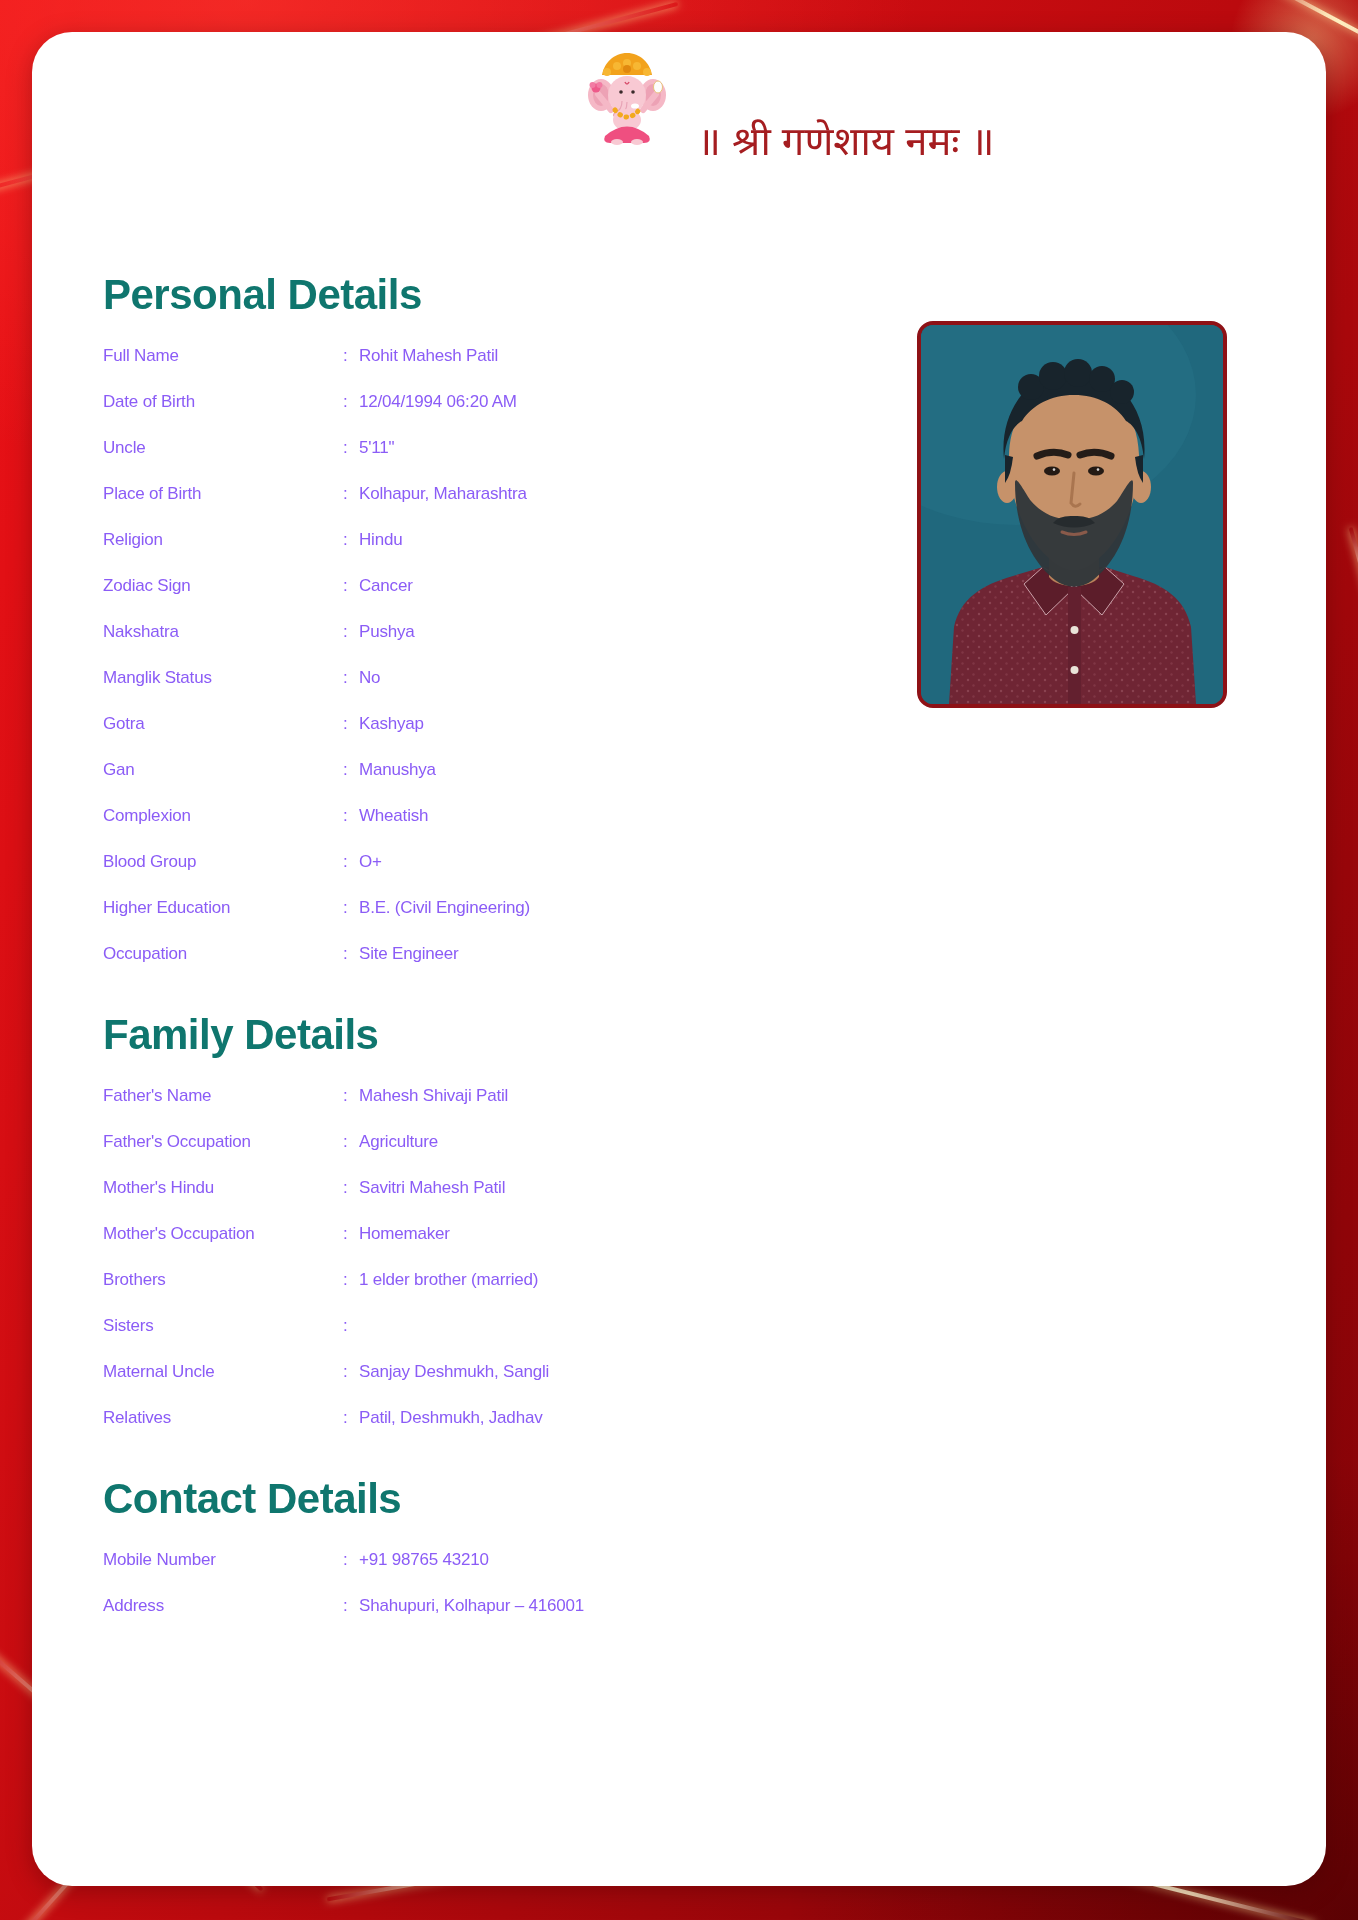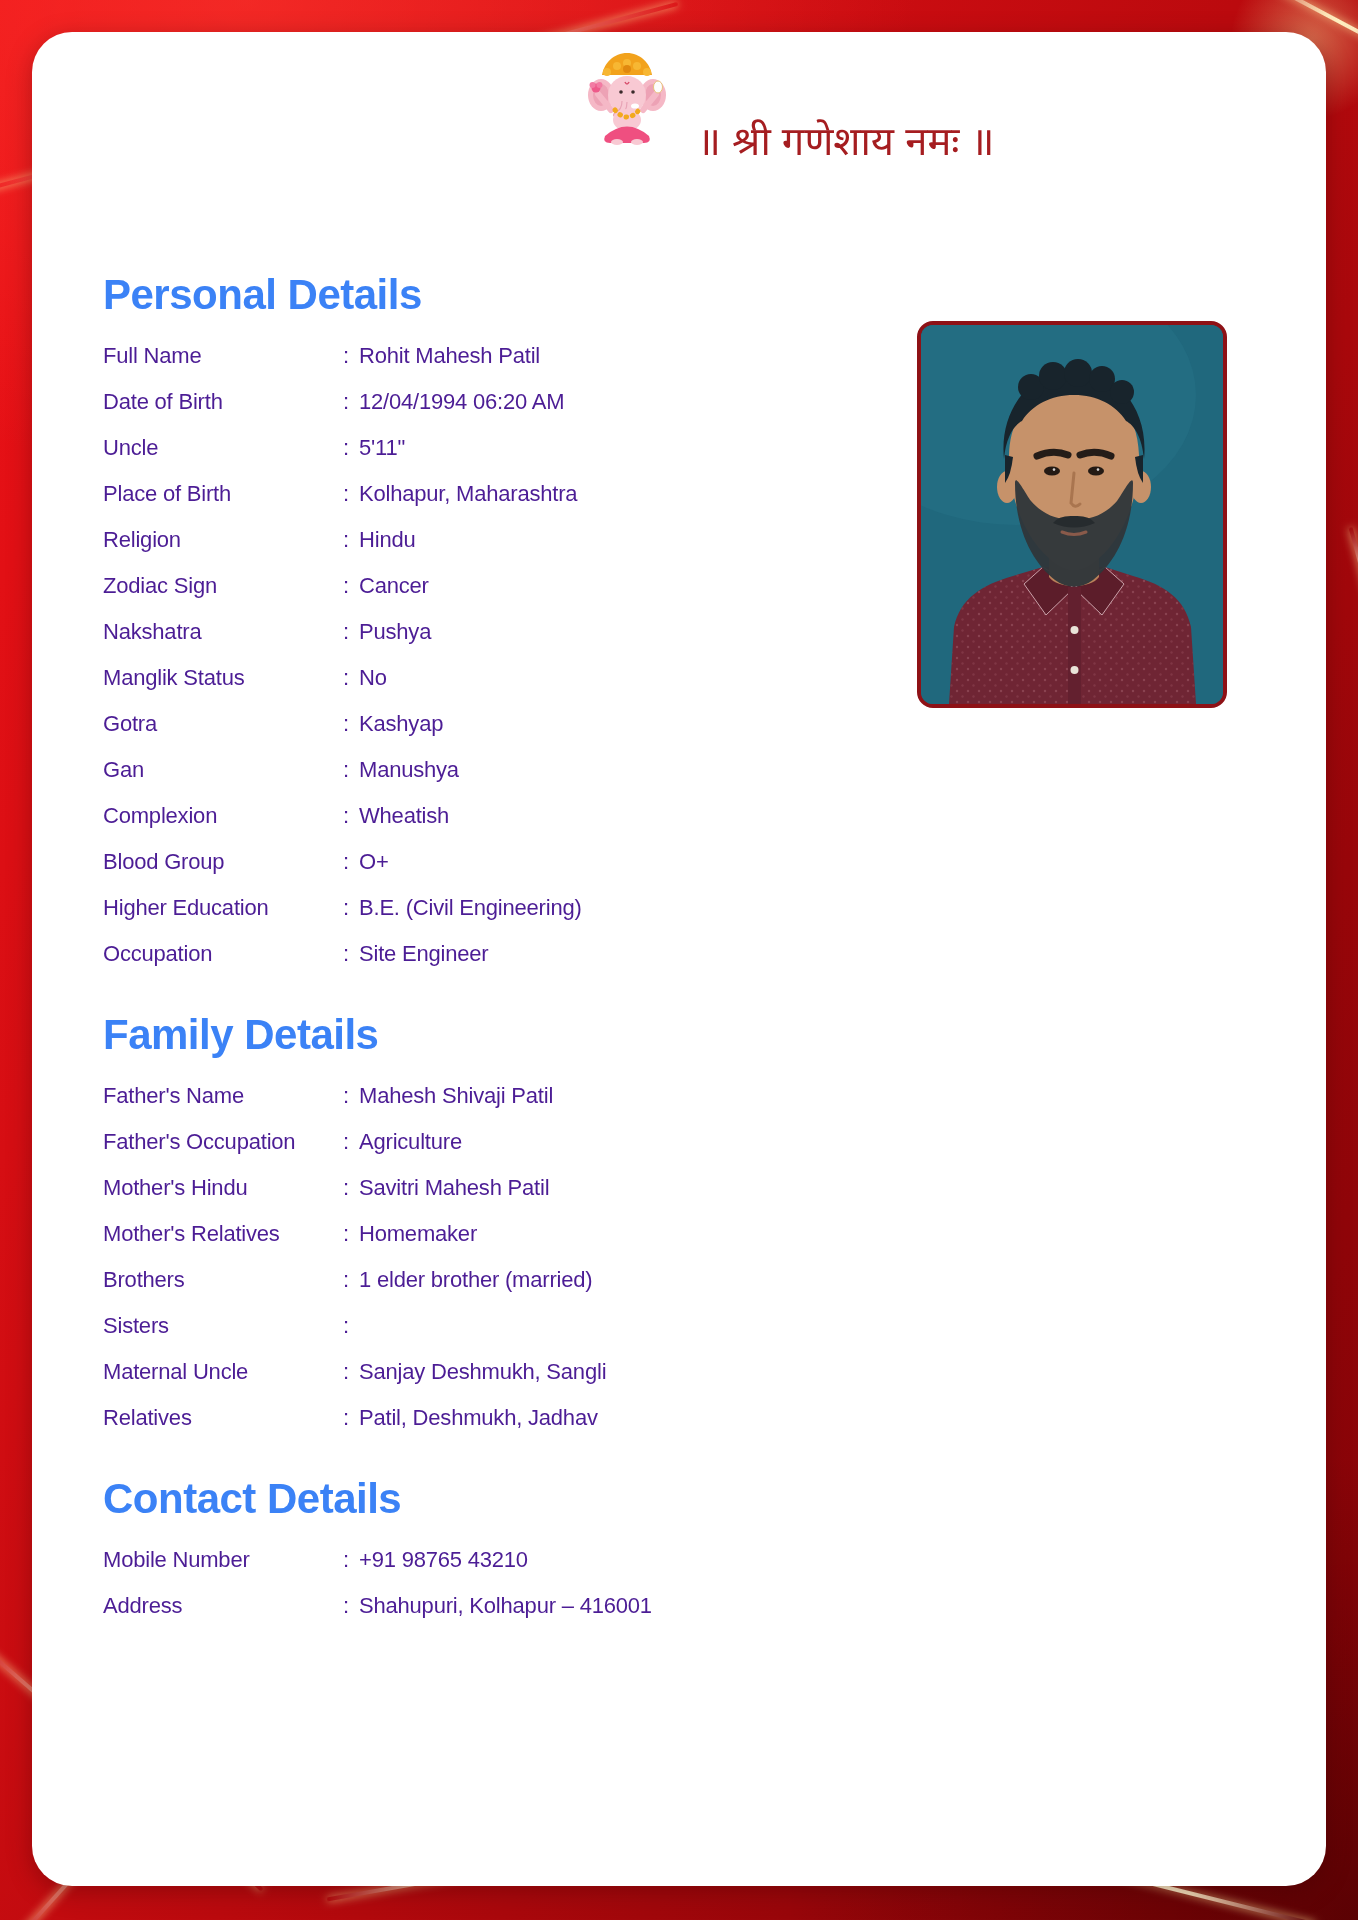--- a/index.html
+++ b/index.html
@@ -35,25 +35,25 @@
   .header{position:relative;height:160px;}
   .title{position:absolute;left:140px;top:74px;font-size:46px;font-weight:700;
     letter-spacing:-1px;color:#991b20;white-space:nowrap;}
   .ganesha{position:absolute;left:545px;top:20px;width:100px;height:96px;}
   .mantra{position:absolute;left:665px;top:80px;font-size:40px;font-weight:400;
     color:#a51d20;white-space:nowrap;}
 
   
   .content{padding:0 50px 0 71px;}
   .sec-heading{margin:36px 0 0 0;font-size:42px;line-height:44px;font-weight:700;
-    letter-spacing:-.5px;color:#3b82f6;}
+    letter-spacing:-.5px;color:#0f766e;}
   .section:first-child .sec-heading{margin-top:81px;}
   .rows{margin-top:16px;}
   .row{display:grid;grid-template-columns:240px 16px auto;line-height:46px;
-    font-size:22px;letter-spacing:-.2px;color:#4c1d95;white-space:nowrap;}
+    font-size:17px;letter-spacing:-.2px;color:#8b5cf6;white-space:nowrap;}
   .sep{text-align:left;}
 
   
   .photo{position:absolute;left:885px;top:289px;width:310px;height:387px;
     box-sizing:border-box;border:4px solid #8e1116;border-radius:16px;
     overflow:hidden;background:#20687d;}
   .photo svg{display:block;}
 </style>
 </head>
 <body>
@@ -219,21 +219,21 @@
     <span class="val">Agriculture</span>
   </div>
 
   <div class="row">
     <span class="lbl">Mother's Hindu</span>
     <span class="sep">:</span>
     <span class="val">Savitri Mahesh Patil</span>
   </div>
 
   <div class="row">
-    <span class="lbl">Mother's Relatives</span>
+    <span class="lbl">Mother's Occupation</span>
     <span class="sep">:</span>
     <span class="val">Homemaker</span>
   </div>
 
   <div class="row">
     <span class="lbl">Brothers</span>
     <span class="sep">:</span>
     <span class="val">1 elder brother (married)</span>
   </div>
 

